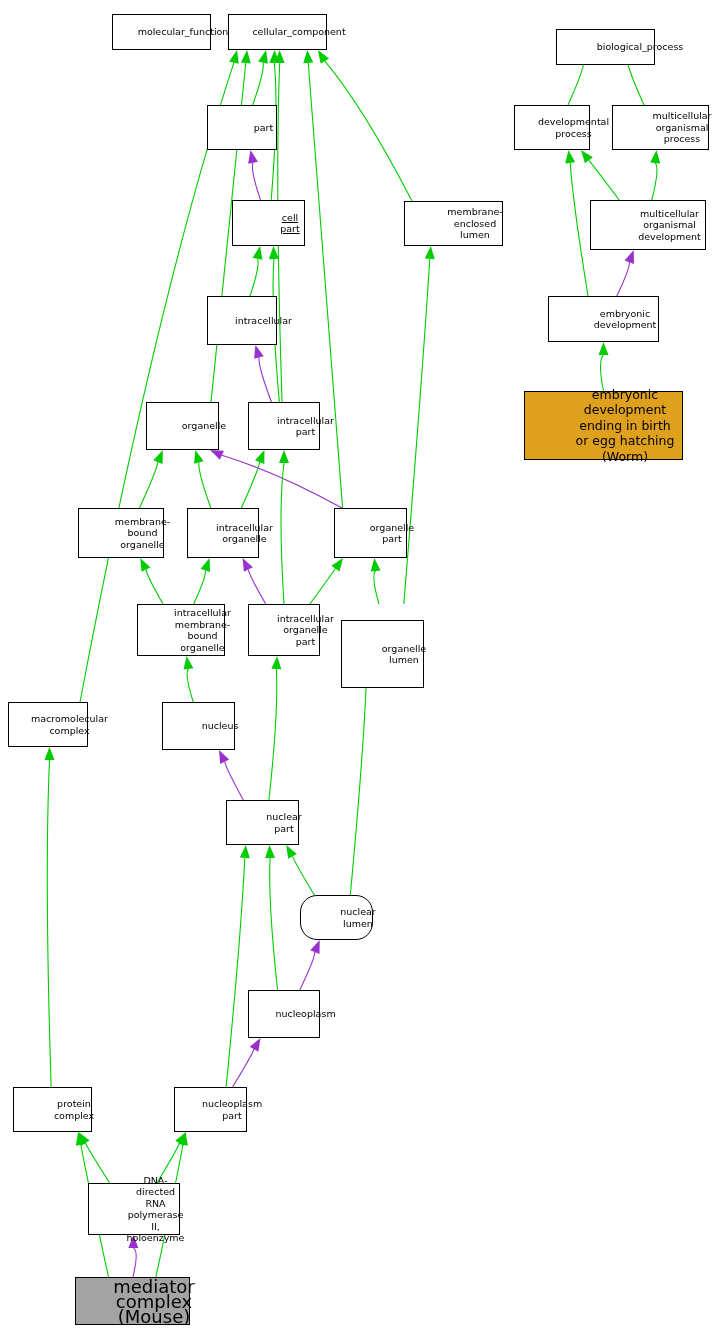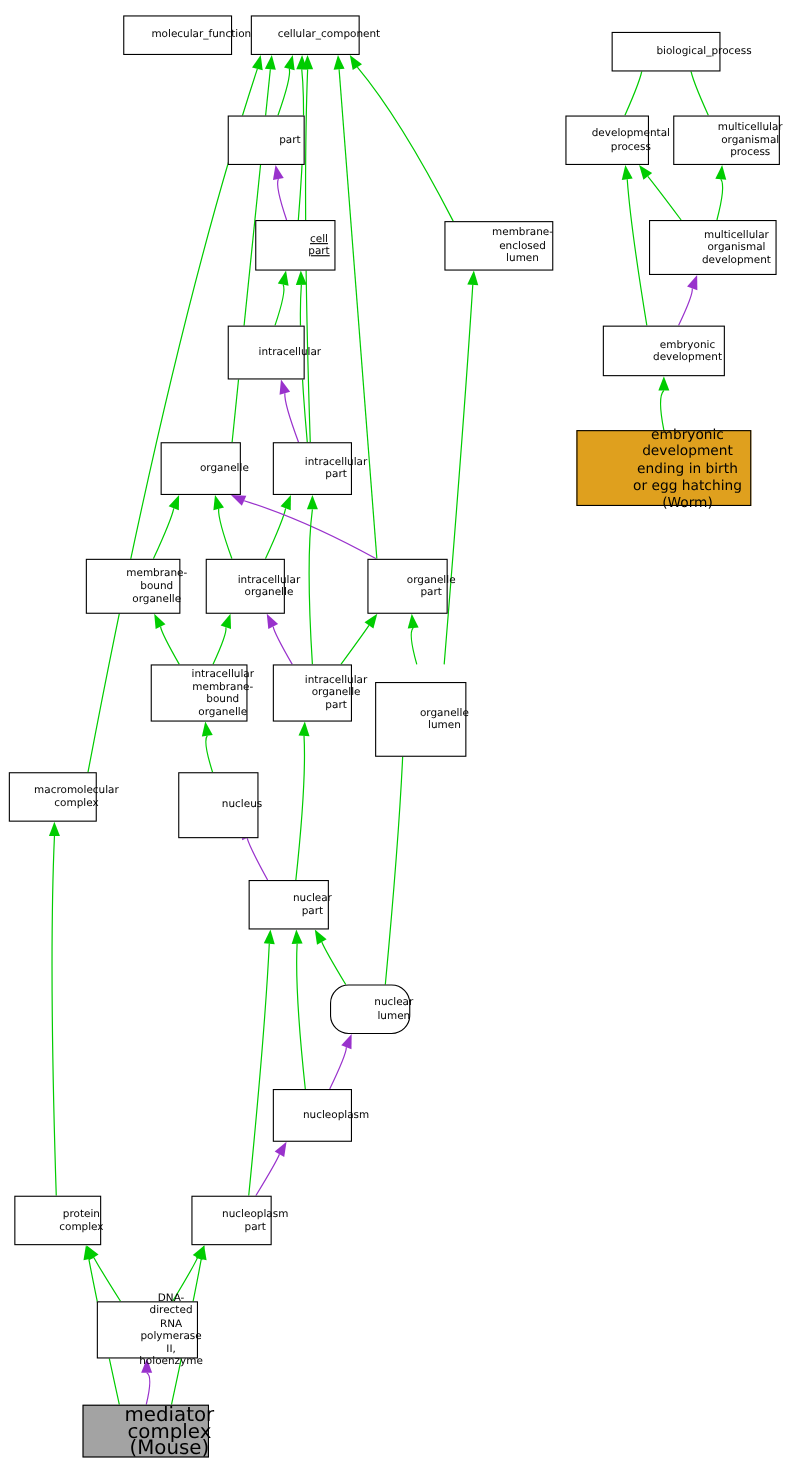--- a/index.html
+++ b/index.html
@@ -136,21 +136,21 @@
 organelle</span></div>
     <div class="node" style="left: 334px; top: 508px; width: 73px; height: 50px;"><span>organelle part</span></div>
     <div class="node" style="left: 137px; top: 604px; width: 88px; height: 52px;"><span>intracellular
 membrane-bound
 organelle</span></div>
     <div class="node" style="left: 248px; top: 604px; width: 72px; height: 52px;"><span>intracellular
 organelle part</span></div>
     <div class="node" style="left: 341px; top: 620px; width: 83px; height: 68px;"><span>organelle lumen</span></div>
     <div class="node" style="left: 8px; top: 702px; width: 80px; height: 45px;"><span>macromolecular
 complex</span></div>
-    <div class="node" style="left: 162px; top: 702px; width: 73px; height: 60px;"><span>nucleus</span></div>
+    <div class="node" style="left: 162px; top: 702px; width: 73px; height: 48px;"><span>nucleus</span></div>
     <div class="node" style="left: 226px; top: 800px; width: 73px; height: 45px;"><span>nuclear part</span></div>
     <div class="node" style="left: 300px; top: 895px; width: 73px; height: 45px; border-radius: 17px;"><span>nuclear lumen</span></div>
     <div class="node" style="left: 248px; top: 990px; width: 72px; height: 48px;"><span>nucleoplasm</span></div>
     <div class="node" style="left: 13px; top: 1087px; width: 79px; height: 45px;"><span>protein complex</span></div>
     <div class="node" style="left: 174px; top: 1087px; width: 73px; height: 45px;"><span>nucleoplasm
 part</span></div>
     <div class="node" style="left: 88px; top: 1183px; width: 92px; height: 52px;"><span>DNA-directed
 RNA polymerase
 II, holoenzyme</span></div>
     <div class="node highlight-blue" style="left: 75px; top: 1277px; width: 115px; height: 48px;"><span>mediator complex

